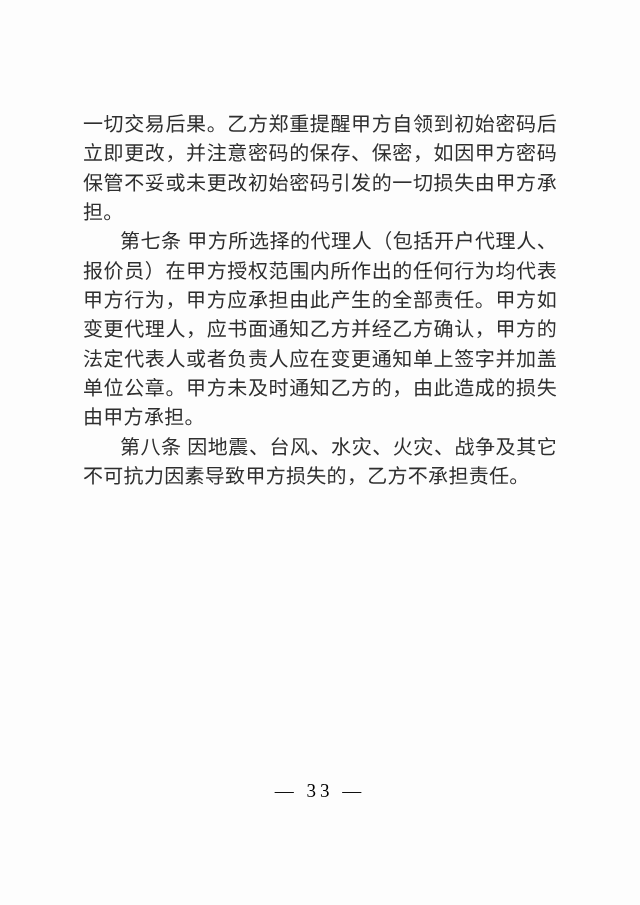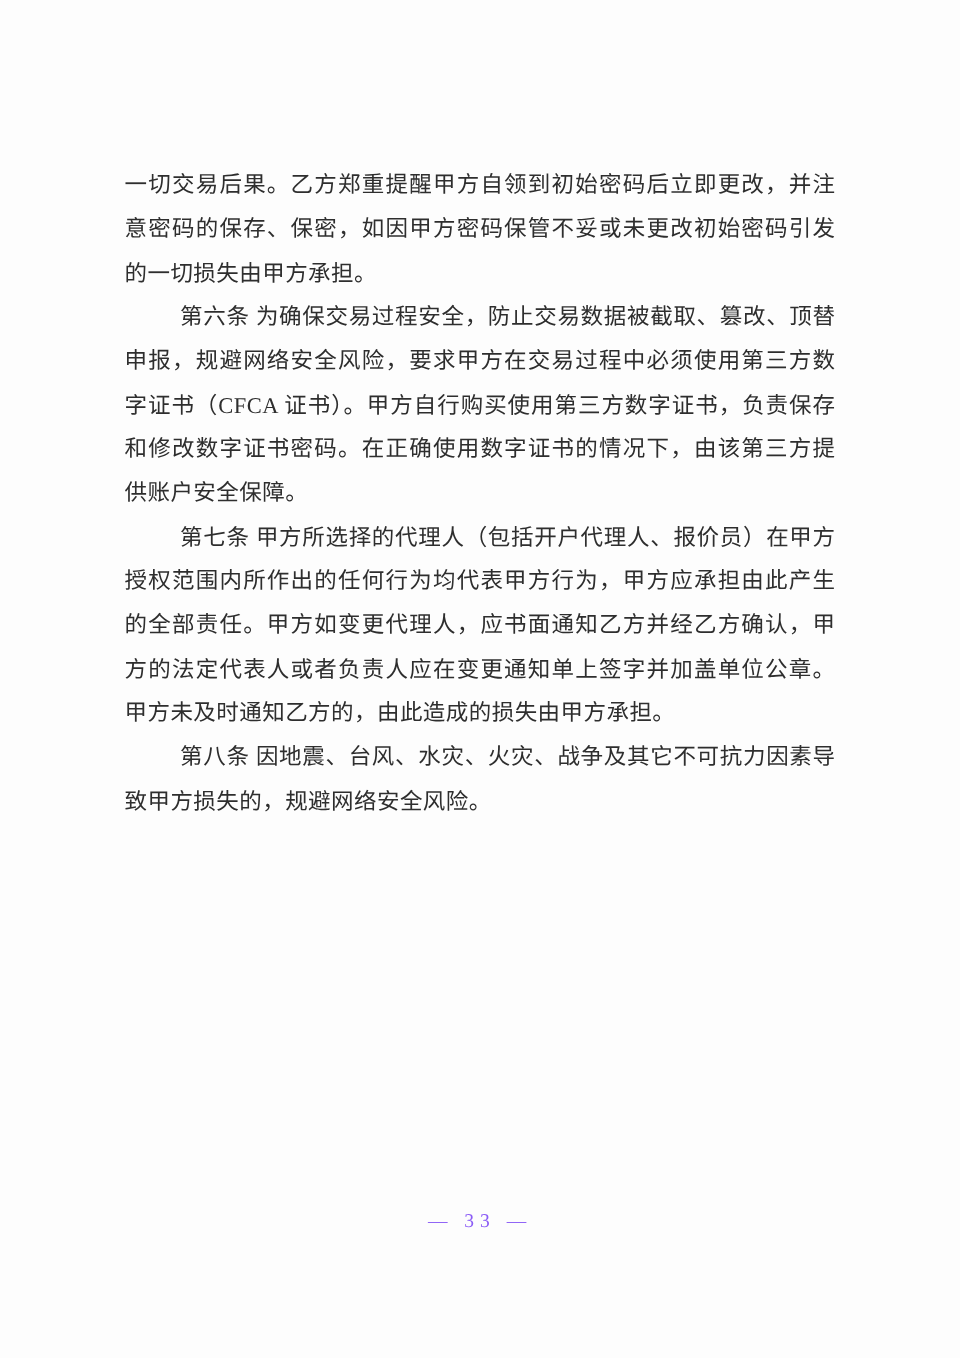--- a/index.html
+++ b/index.html
@@ -16,48 +16,47 @@
     background: #fdfdfd;
     font-family: "Liberation Serif", "DejaVu Serif", serif;
   }
   .content {
     position: absolute;
     top: 110px;
     left: 83px;
     width: 474px;
   }
   .content p {
-    font-size: 15px;
+    font-size: 20px;
     line-height: 29.35px;
     color: #2e2e2e;
     text-align: justify;
     text-justify: inter-ideograph;
     letter-spacing: 0.3px;
     word-break: break-all;
   }
   .content p.indent {
     text-indent: 37px;
   }
   .page-footer {
     position: absolute;
-    top: 806px;
+    top: 780px;
     left: 0;
     width: 640px;
     text-align: center;
-    font-size: 13px;
-    color: #8b5cf6;
+    font-size: 19px;
+    color: #000000;
     letter-spacing: 4px;
     font-family: "Liberation Serif", "DejaVu Serif", serif;
   }
 </style>
 </head>
 <body>
 
 <div class="document-page">
   <div class="content">
     <p>一切交易后果。乙方郑重提醒甲方自领到初始密码后立即更改，并注意密码的保存、保密，如因甲方密码保管不妥或未更改初始密码引发的一切损失由甲方承担。</p>
-    <p class="indent">第六条 为确保交易过程安全，防止交易数据被截取、篡改、顶替申报，规避网络安全风险，要求甲方在交易过程中必须使用第三方数字证书（CFCA 证书）。甲方自行购买使用第三方数字证书，负责保存和修改数字证书密码。在正确使用数字证书的情况下，由该第三方提供账户安全保障。</p>
     <p class="indent">第七条 甲方所选择的代理人（包括开户代理人、报价员）在甲方授权范围内所作出的任何行为均代表甲方行为，甲方应承担由此产生的全部责任。甲方如变更代理人，应书面通知乙方并经乙方确认，甲方的法定代表人或者负责人应在变更通知单上签字并加盖单位公章。甲方未及时通知乙方的，由此造成的损失由甲方承担。</p>
-    <p class="indent">第八条 因地震、台风、水灾、火灾、战争及其它不可抗力因素导致甲方损失的，规避网络安全风险。</p>
+    <p class="indent">第八条 因地震、台风、水灾、火灾、战争及其它不可抗力因素导致甲方损失的，乙方不承担责任。</p>
   </div>
 
   <div class="page-footer">— 33 —</div>
 </div>
 
 </body></html>

